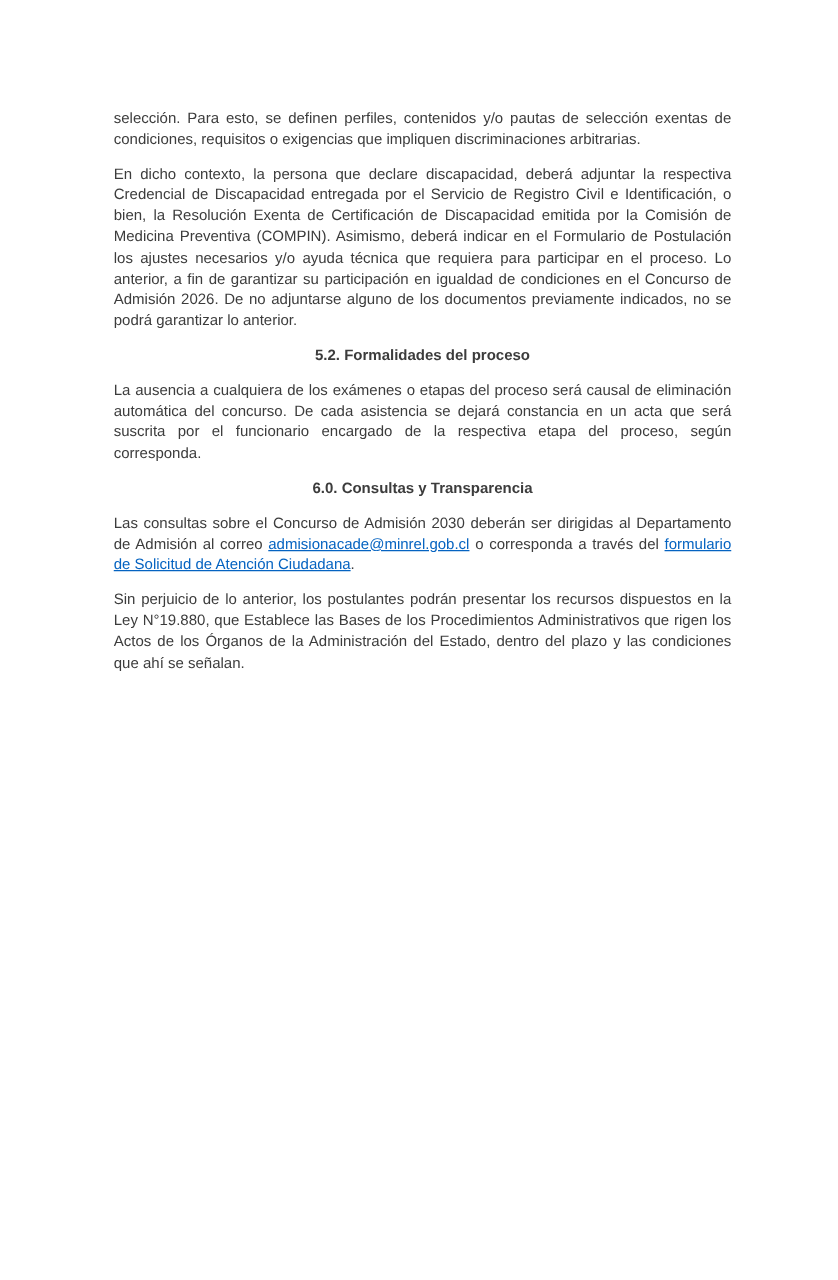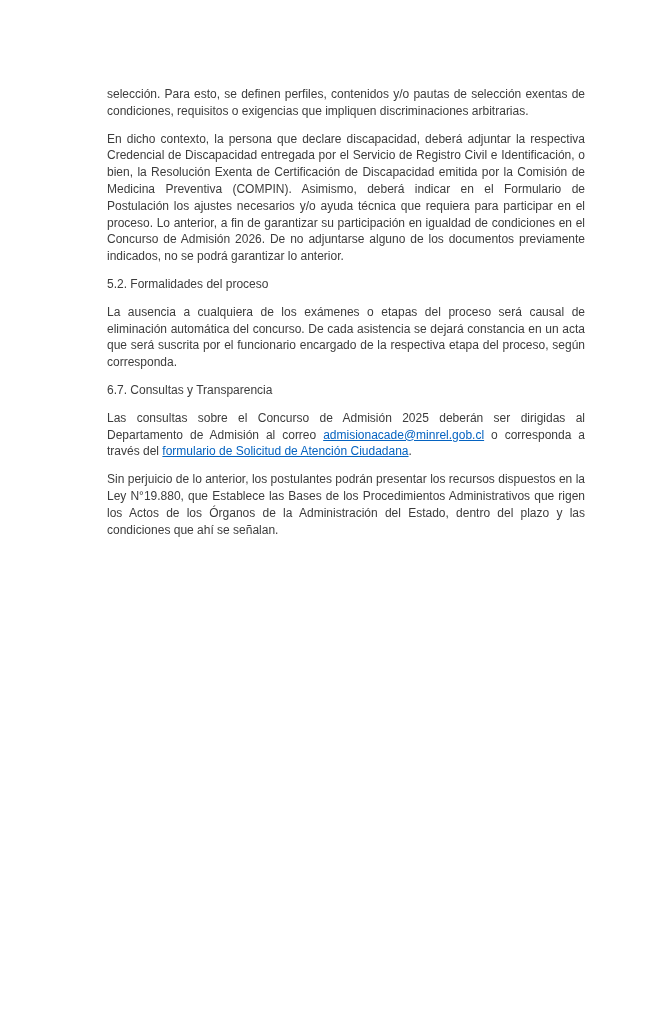--- a/index.html
+++ b/index.html
@@ -14,43 +14,43 @@
     background: #ffffff;
     overflow: hidden;
   }
   .content {
     position: absolute;
     left: 91px;
     top: 86px;
     width: 494px;
   }
   .para, .heading {
-    margin: 0 0 11px 16px;
+    margin: 0 0 11px 0;
     font-family: "Liberation Sans", sans-serif;
     font-size: 12px;
     line-height: 16.8px;
     color: var(--text-color, #3c3c3c);
     text-align: justify;
   }
   .heading {
-    font-weight: normal;
-    text-align: left;
+    font-weight: bold;
+    text-align: center;
   }
   a.doclink {
     color: var(--link-color, #0563C1);
     text-decoration: underline;
     cursor: pointer;
   }
 </style>
 </head>
 <body>
 
 <div class="page">
   <div class="content">
       <p class="para"><span>selección. Para esto, se definen perfiles, contenidos y/o pautas de selección exentas de condiciones, requisitos o exigencias que impliquen discriminaciones arbitrarias.</span></p>
       <p class="para"><span>En dicho contexto, la persona que declare discapacidad, deberá adjuntar la respectiva Credencial de Discapacidad entregada por el Servicio de Registro Civil e Identificación, o bien, la Resolución Exenta de Certificación de Discapacidad emitida por la Comisión de Medicina Preventiva (COMPIN). Asimismo, deberá indicar en el Formulario de Postulación los ajustes necesarios y/o ayuda técnica que requiera para participar en el proceso. Lo anterior, a fin de garantizar su participación en igualdad de condiciones en el Concurso de Admisión 2026. De no adjuntarse alguno de los documentos previamente indicados, no se podrá garantizar lo anterior.</span></p>
       <h3 class="heading"><span>5.2. Formalidades del proceso</span></h3>
       <p class="para"><span>La ausencia a cualquiera de los exámenes o etapas del proceso será causal de eliminación automática del concurso. De cada asistencia se dejará constancia en un acta que será suscrita por el funcionario encargado de la respectiva etapa del proceso, según corresponda.</span></p>
-      <h3 class="heading"><span>6.7. Consultas y Transparencia</span></h3>
-      <p class="para"><span>Las consultas sobre el Concurso de Admisión 2025 deberán ser dirigidas al Departamento de Admisión al correo </span><a class="doclink" href="#">admisionacade@minrel.gob.cl</a><span> o corresponda a través del </span><a class="doclink" href="#">formulario de Solicitud de Atención Ciudadana</a><span>.</span></p>
+      <h3 class="heading"><span>6.0. Consultas y Transparencia</span></h3>
+      <p class="para"><span>Las consultas sobre el Concurso de Admisión 2030 deberán ser dirigidas al Departamento de Admisión al correo </span><a class="doclink" href="#">admisionacade@minrel.gob.cl</a><span> o corresponda a través del </span><a class="doclink" href="#">formulario de Solicitud de Atención Ciudadana</a><span>.</span></p>
       <p class="para"><span>Sin perjuicio de lo anterior, los postulantes podrán presentar los recursos dispuestos en la Ley N°19.880, que Establece las Bases de los Procedimientos Administrativos que rigen los Actos de los Órganos de la Administración del Estado, dentro del plazo y las condiciones que ahí se señalan.</span></p>
     </div>
 </div>
 
 </body></html>

